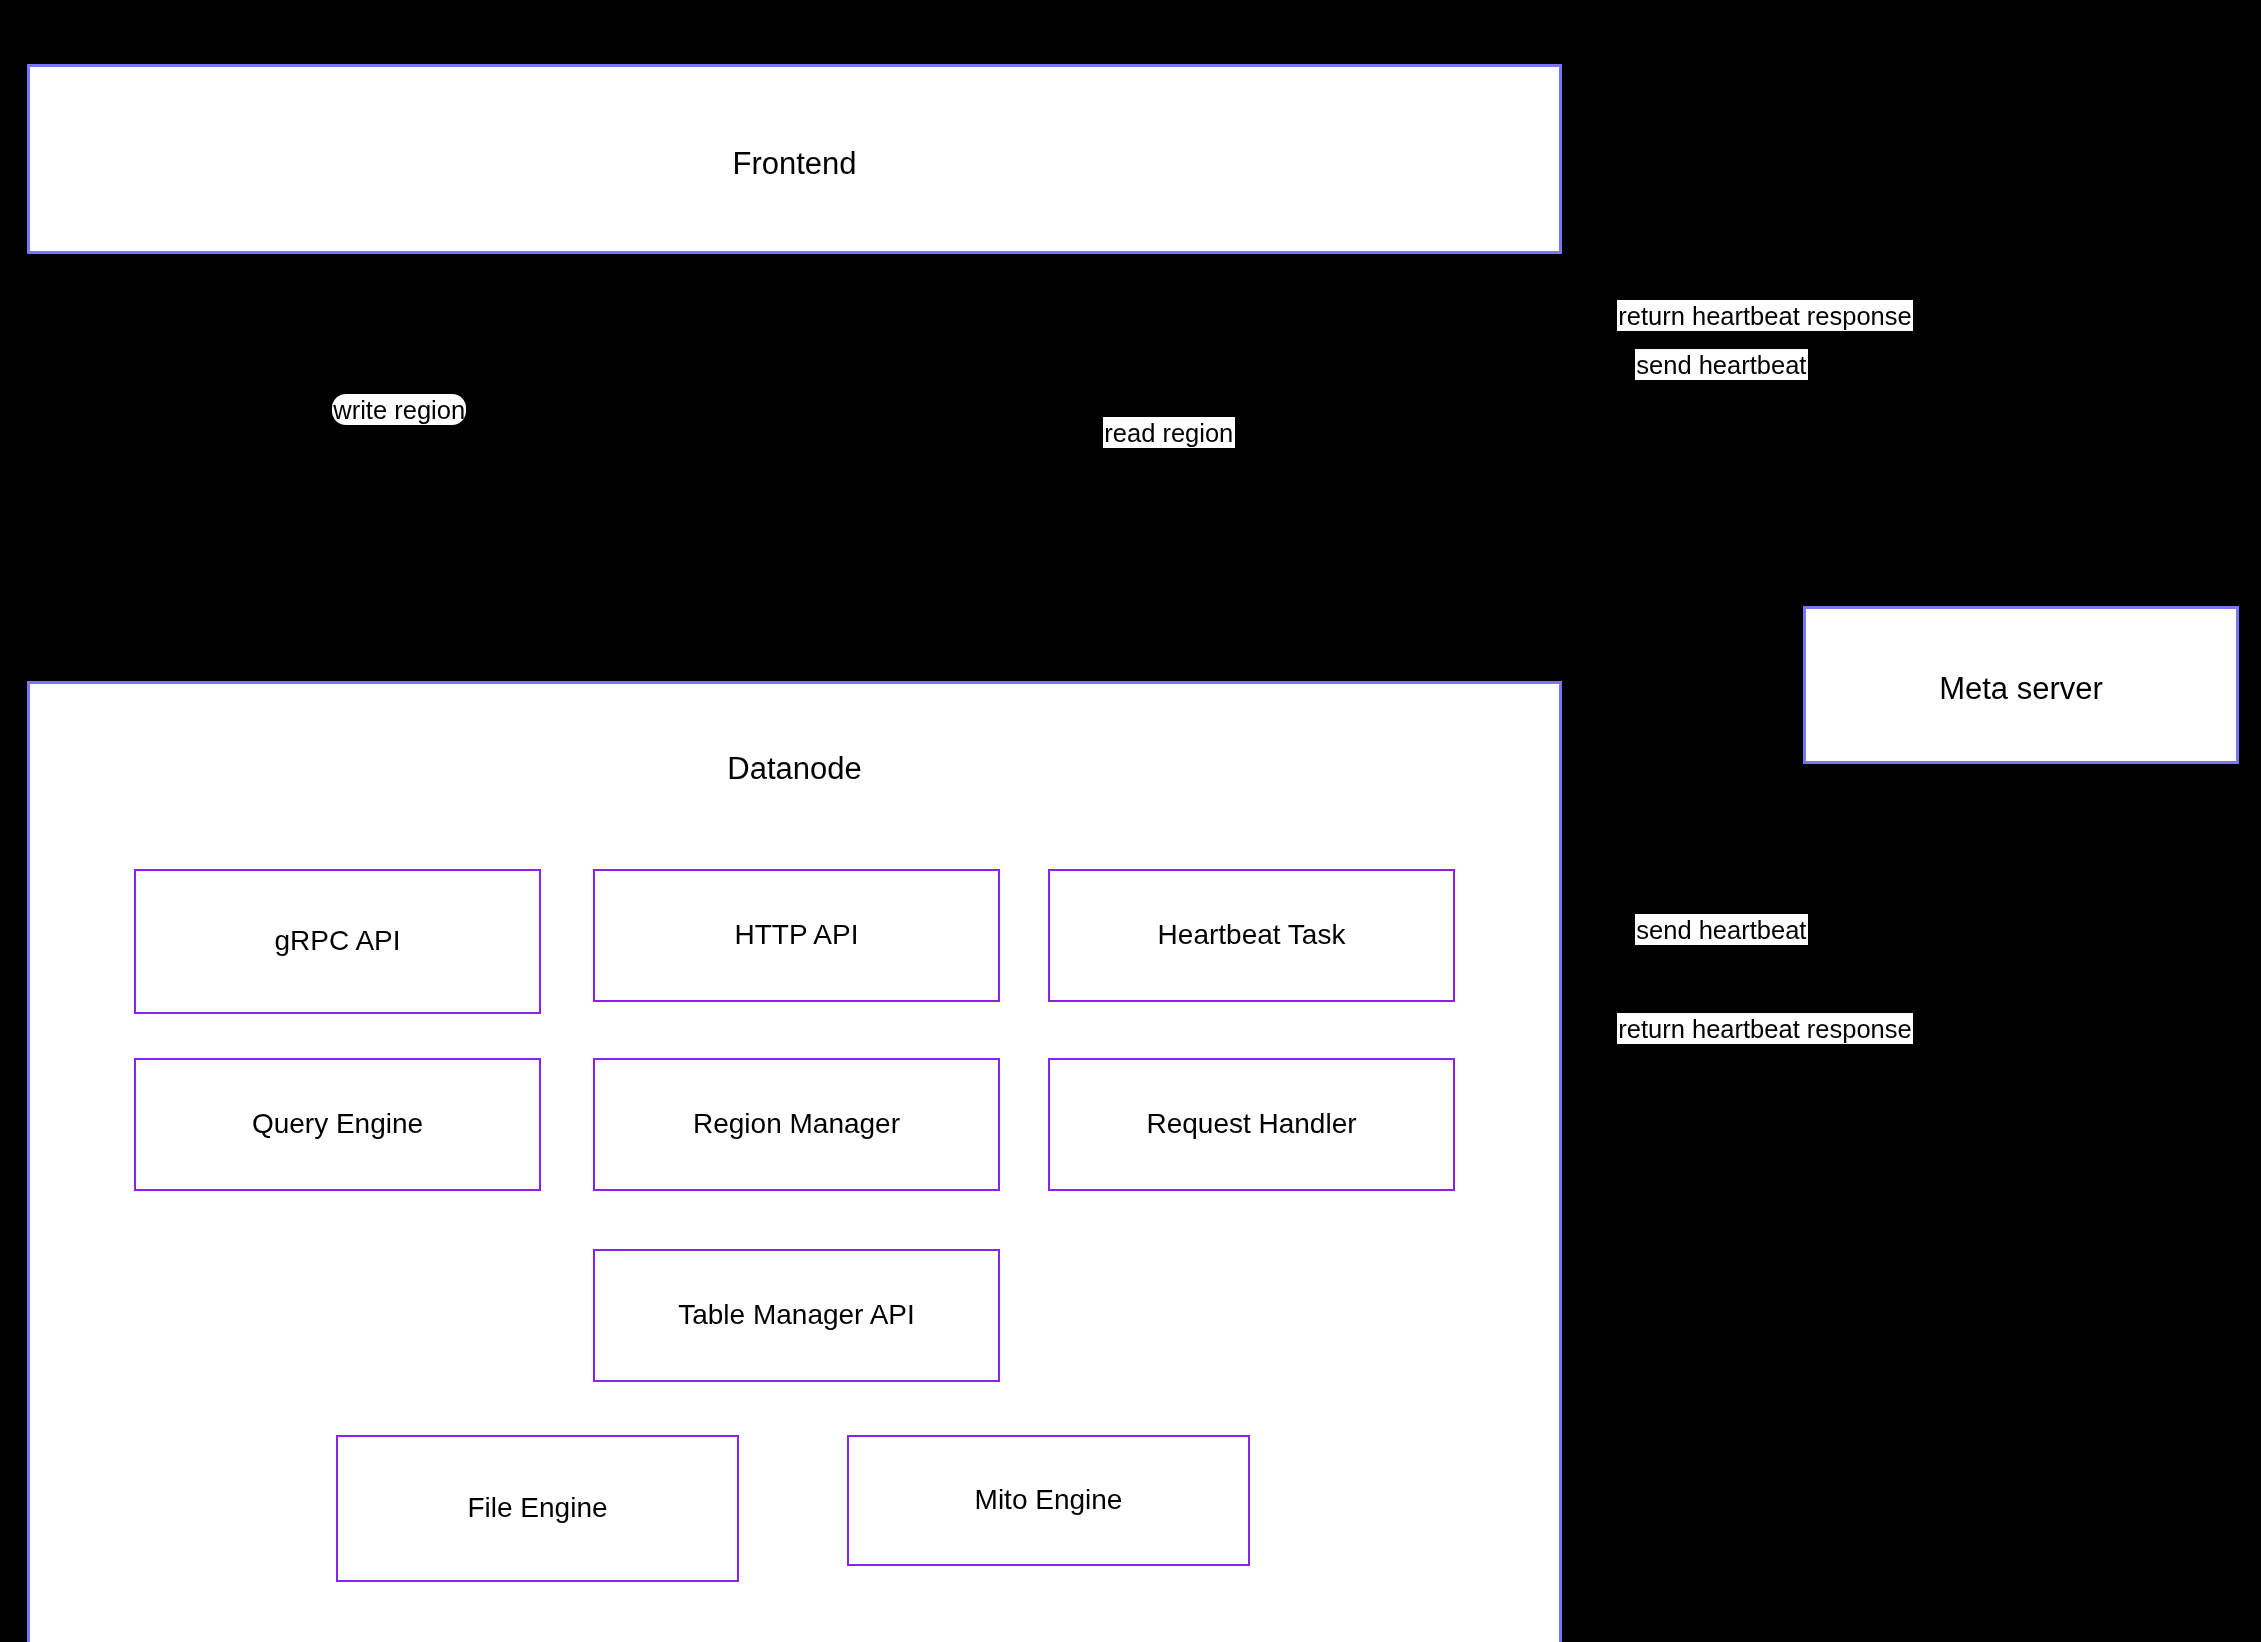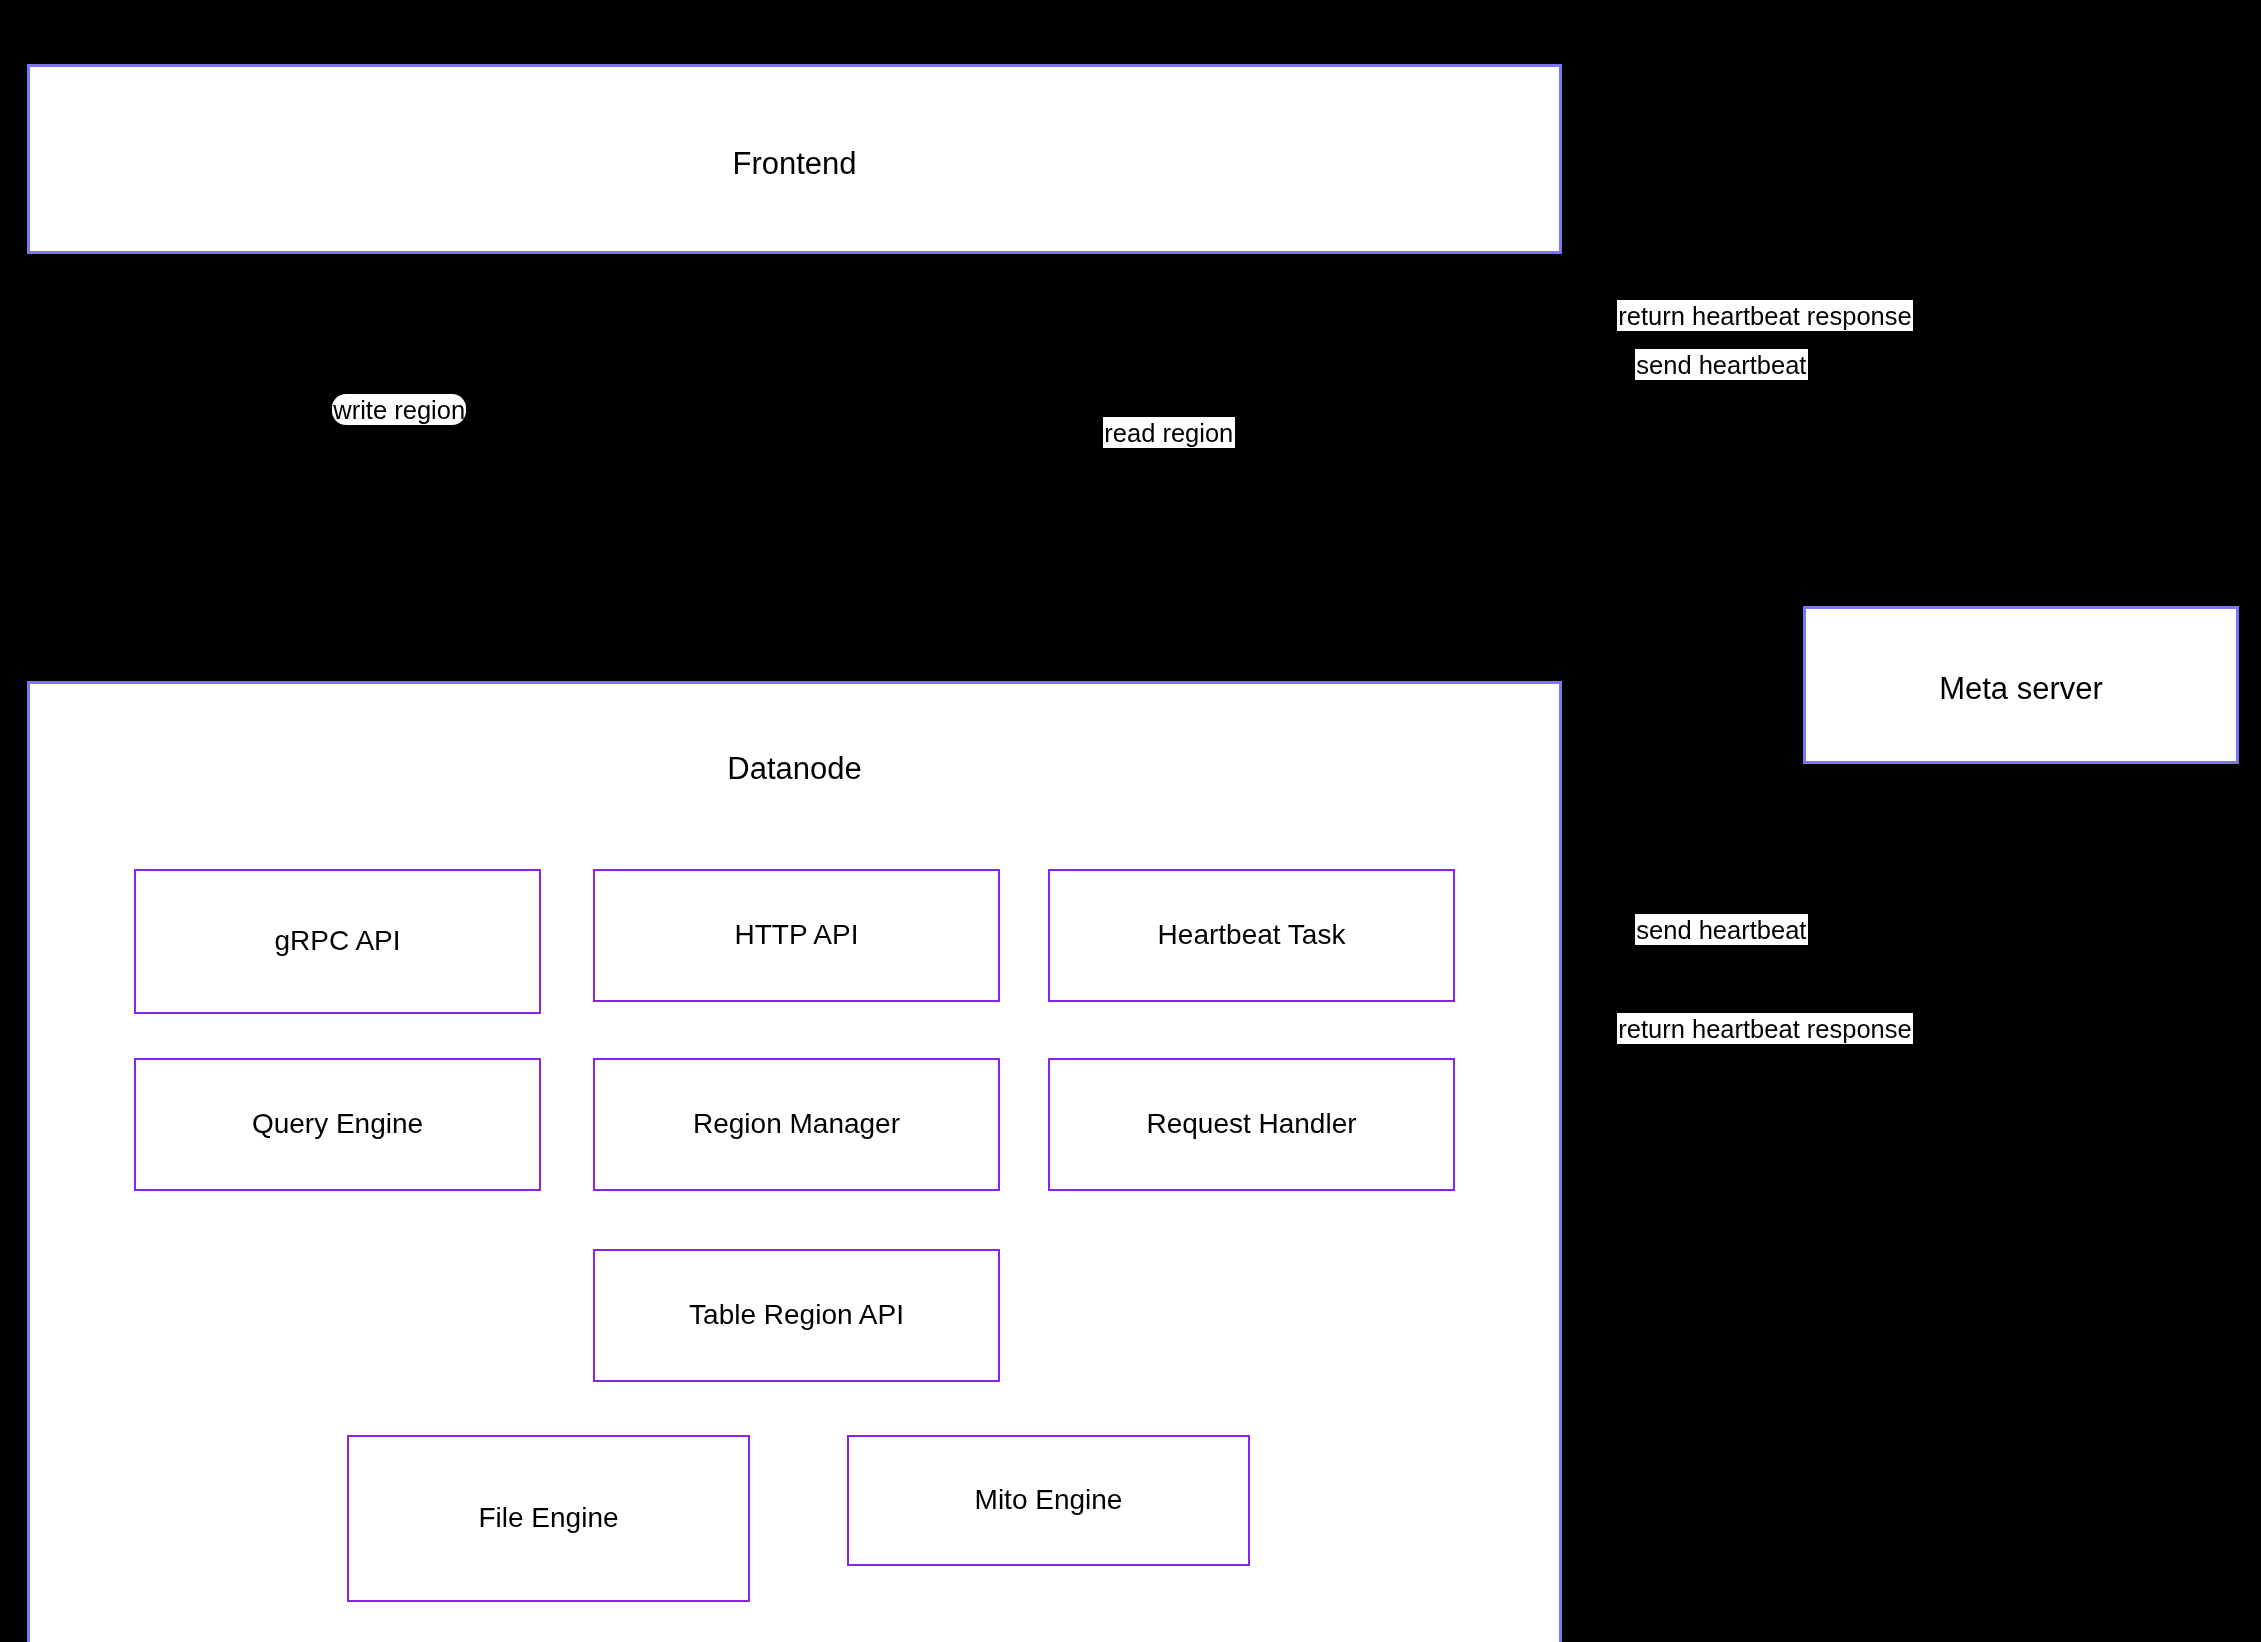--- a/index.html
+++ b/index.html
@@ -155,24 +155,24 @@
       <span>Query Engine</span>
     </div>
     <div class="inner-node" style="left:563px; top:374px; width:407px; height:133px;">
       <span>Region Manager</span>
     </div>
     <div class="inner-node" style="left:1018px; top:374px; width:407px; height:133px;">
       <span>Request Handler</span>
     </div>
 
     <div class="inner-node" style="left:563px; top:565px; width:407px; height:133px;">
-      <span>Table Region API</span>
+      <span>Table Manager API</span>
     </div>
 
-    <div class="inner-node" style="left:317px; top:751px; width:403px; height:167px;">
+    <div class="inner-node" style="left:306px; top:751px; width:403px; height:147px;">
       <span>File Engine</span>
     </div>
     <div class="inner-node" style="left:817px; top:751px; width:403px; height:131px;">
       <span>Mito Engine</span>
     </div>
   </div>
 
   <div class="edge-label" style="left:332px; top:394px;border-radius:14px;">write region</div>
 
   <div class="edge-label" style="left:1103px; top:417px;">read region</div>

